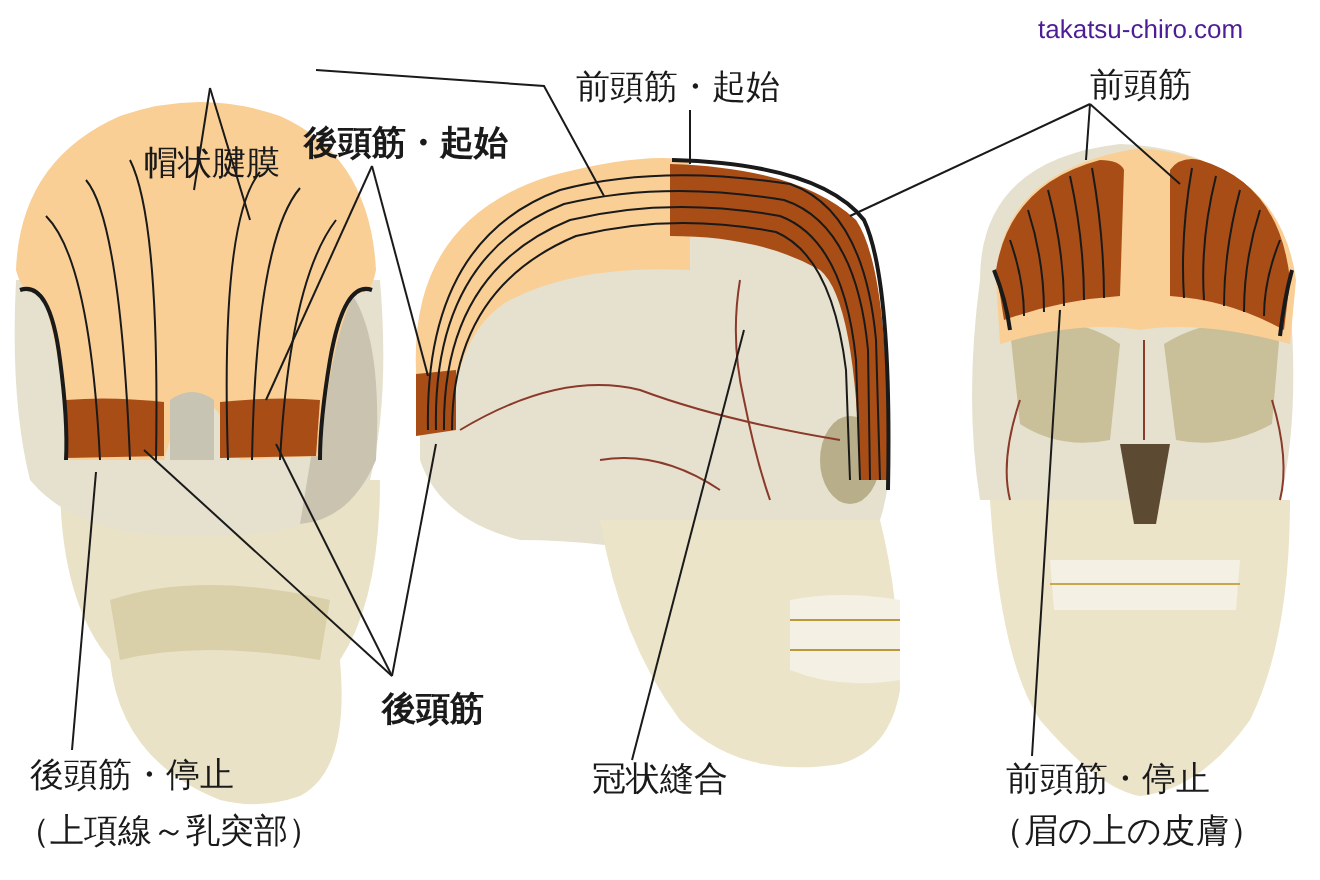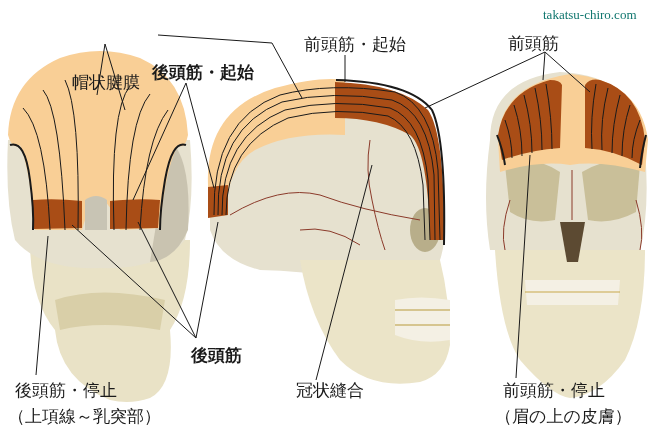--- a/index.html
+++ b/index.html
@@ -1,20 +1,20 @@
 <!DOCTYPE html>
 <html><head>
   <meta charset="utf-8">
   <style>
     html, body { margin: 0; padding: 0; background: #ffffff; }
     body { width: 660px; height: 440px; position: relative; overflow: hidden;
            font-family: "DejaVu Sans", "Liberation Sans", sans-serif; }
     .stage { position: absolute; left: 0; top: 0; width: 660px; height: 440px; }
     .label { position: absolute; color: #1a1a1a; font-size: 17px; line-height: 20px; white-space: nowrap; letter-spacing: 0px; }
-    .watermark { position: absolute; color: #0f766e; font-size: 13px; font-family: Liberation Serif, serif; margin-left: 24px; }
+    .watermark { position: absolute; color: #4c1d95; font-size: 13px; font-family: Liberation Sans, sans-serif; }
     svg { position: absolute; left: 0; top: 0; }
   </style>
 </head>
 <body>
 
 <div class="stage">
 
 <svg width="660" height="440" viewBox="0 0 660 440">
 
   <g>
@@ -144,22 +144,22 @@
     <path d="M372,165 L316,380"></path>
 
     <path d="M530,155 L516,378"></path>
   </g>
 </svg>
 
 <div class="watermark" style="left:519px; top:7px;">takatsu-chiro.com</div>
 
 <div class="label" style="left:72px; top:24px;margin-top:48px;">帽状腱膜</div>
 <div class="label" style="left:152px; top:62px;font-weight:bold;">後頭筋・起始</div>
-<div class="label" style="left:304px; top:34px;">前頭筋・起始</div>
-<div class="label" style="left:508px; top:33px;">前頭筋</div>
+<div class="label" style="left:288px; top:34px;">前頭筋・起始</div>
+<div class="label" style="left:545px; top:33px;">前頭筋</div>
 <div class="label" style="left:191px; top:345px;font-weight:bold;">後頭筋</div>
-<div class="label" style="left:15px; top:380px;">後頭筋・停止</div>
+<div class="label" style="left:15px; top:380px;font-family:Liberation Mono, monospace;">後頭筋・停止</div>
 <div class="label" style="left:8px; top:406px;">（上項線～乳突部）</div>
 <div class="label" style="left:296px; top:380px;">冠状縫合</div>
 <div class="label" style="left:503px; top:380px;">前頭筋・停止</div>
 <div class="label" style="left:495px; top:406px;">（眉の上の皮膚）</div>
 
 </div>
 
 </body></html>

